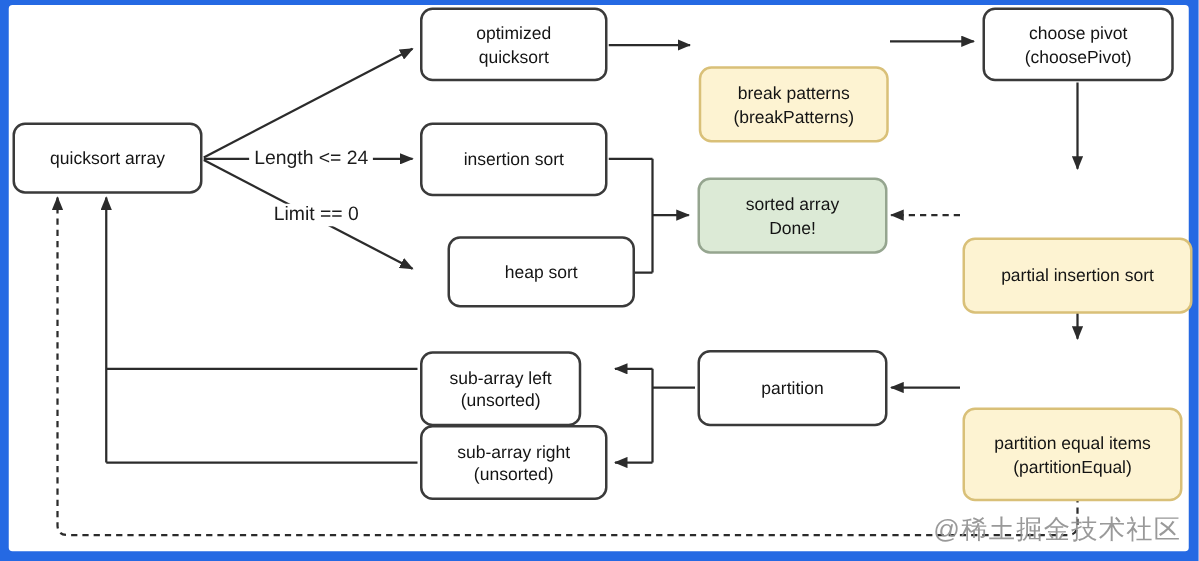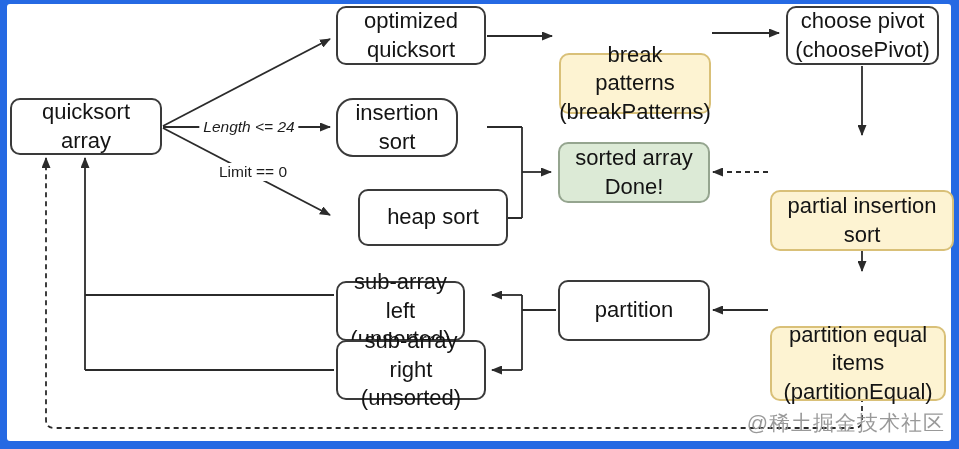--- a/index.html
+++ b/index.html
@@ -18,47 +18,47 @@
   }
   #edges { position:absolute; left:0; top:0; }
 
   .node {
     position:absolute;
     display:flex; flex-direction:column;
     justify-content:center; align-items:center; text-align:center;
     background:#ffffff;
     border:2px solid var(--node-border,#3a3a3a);
     border-radius:10px;
-    font-size:22px; line-height:1.3; color:#141414;
+    font-size:14px; line-height:1.3; color:#141414;
     padding:2px 4px;
   }
   .node.yellow { background:var(--yellow-fill,#fdf3d2); border-color:var(--yellow-border,#d9c078);margin-top:48px; }
   .node.green  { background:var(--green-fill,#dcead6);  border-color:var(--green-border,#95a58f); }
 
   #n-unsorted   { left:10px;  top:98px;  width:152px; height:57px; }
   #n-optquick   { left:336px; top:6px;   width:150px; height:59px; }
   #n-breakpat   { left:559px; top:5px;   width:152px; height:61px; }
   #n-choosepiv  { left:786px; top:6px;   width:153px; height:59px; }
-  #n-insertion  { left:336px; top:98px;  width:122px; height:59px;border-radius:17px; }
+  #n-insertion  { left:336px; top:98px;  width:150px; height:59px; }
   #n-heap       { left:336px; top:189px; width:150px; height:57px;margin-left:22px; }
   #n-sorted     { left:558px; top:142px; width:152px; height:61px; }
   #n-partins    { left:770px; top:142px; width:184px; height:61px; }
   #n-parteq     { left:770px; top:278px; width:176px; height:75px; }
   #n-partition  { left:558px; top:280px; width:152px; height:61px; }
   #n-subleft    { left:336px; top:281px; width:129px; height:60px; }
   #n-subright   { left:336px; top:340px; width:150px; height:60px; }
 
   .edge-label {
     position:absolute;
     transform:translate(-50%,-50%);
     background:#ffffff;
     padding:0 4px;
     font-size:15.5px; color:#1c1c1c; white-space:nowrap;
   }
-  #lbl-length { left:249px; top:127px;font-style:italic; }
+  #lbl-length { left:249px; top:127px; }
   #lbl-limit  { left:253px; top:172px; }
 
   #watermark {
     position:absolute; right:14px; top:409px;
     font-size:21px; color:#8f8f8f; opacity:.9;
     letter-spacing:1px; white-space:nowrap;
   }
 </style>
 </head>
 <body>

